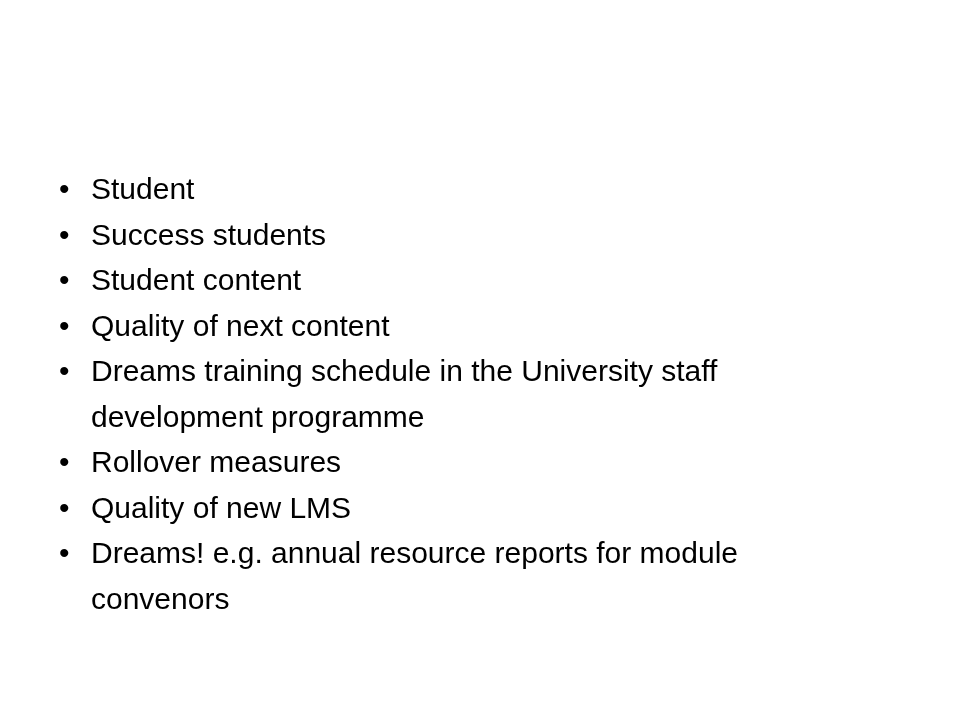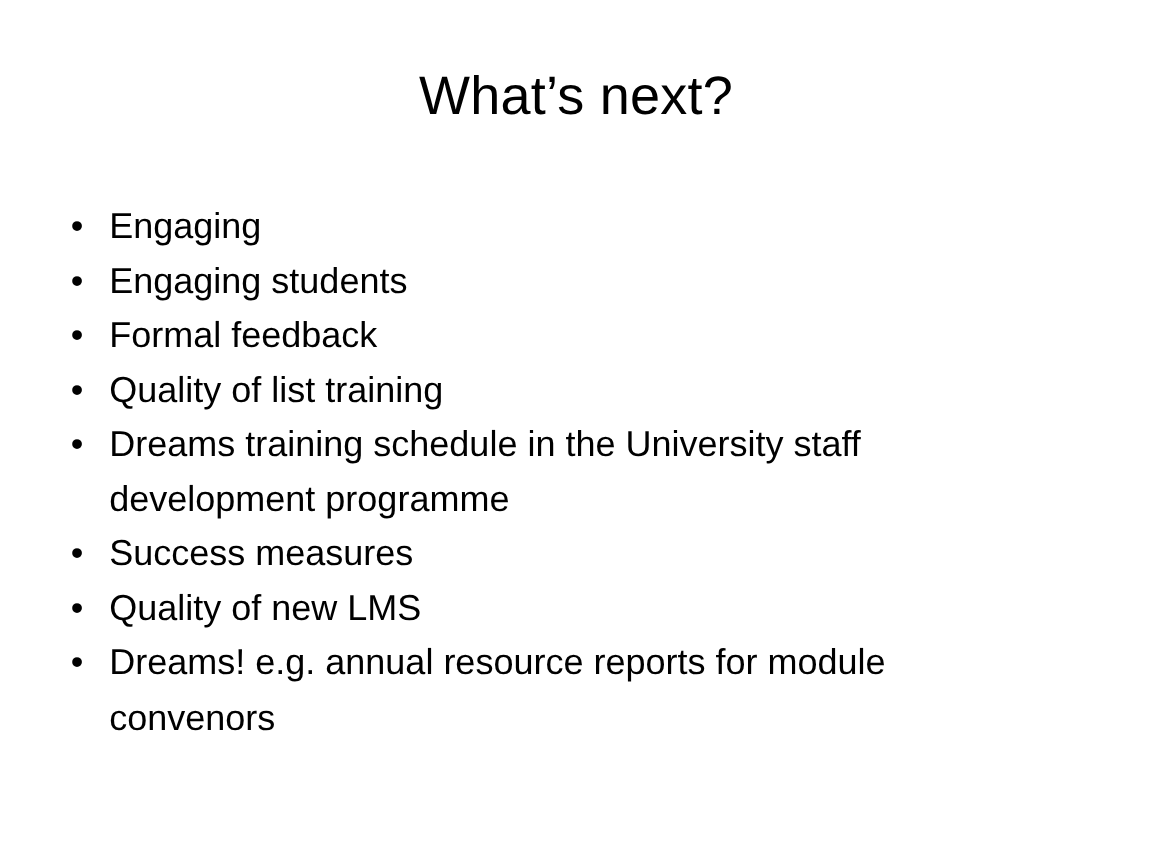--- a/index.html
+++ b/index.html
@@ -74,52 +74,51 @@
 
   .bullet-text {
     display: block;
   }
 </style>
 </head>
 <body>
 
 <div class="slide">
 
-  <div class="slide-title">What’s next?</div>
 
   <ul class="body-list">
 
     <li class="bullet-item">
       <span class="bullet-marker">•</span>
-      <span class="bullet-text">Engaging</span>
+      <span class="bullet-text">Student</span>
     </li>
 
     <li class="bullet-item">
       <span class="bullet-marker">•</span>
-      <span class="bullet-text">Engaging students</span>
+      <span class="bullet-text">Success students</span>
     </li>
 
     <li class="bullet-item">
       <span class="bullet-marker">•</span>
-      <span class="bullet-text">Formal feedback</span>
+      <span class="bullet-text">Student content</span>
     </li>
 
     <li class="bullet-item">
       <span class="bullet-marker">•</span>
-      <span class="bullet-text">Quality of list training</span>
+      <span class="bullet-text">Quality of next content</span>
     </li>
 
     <li class="bullet-item">
       <span class="bullet-marker">•</span>
       <span class="bullet-text">Dreams training schedule in the University staff development programme</span>
     </li>
 
     <li class="bullet-item">
       <span class="bullet-marker">•</span>
-      <span class="bullet-text">Success measures</span>
+      <span class="bullet-text">Rollover measures</span>
     </li>
 
     <li class="bullet-item">
       <span class="bullet-marker">•</span>
       <span class="bullet-text">Quality of new LMS</span>
     </li>
 
     <li class="bullet-item">
       <span class="bullet-marker">•</span>
       <span class="bullet-text">Dreams! e.g. annual resource reports for module convenors</span>

